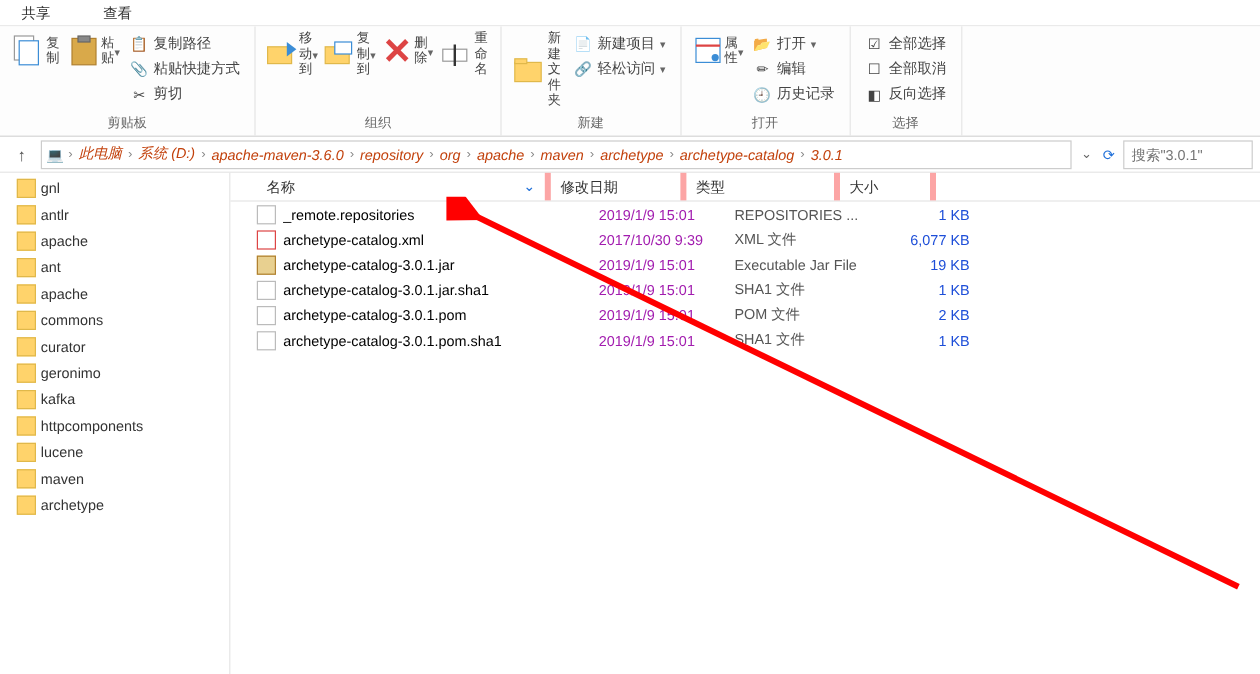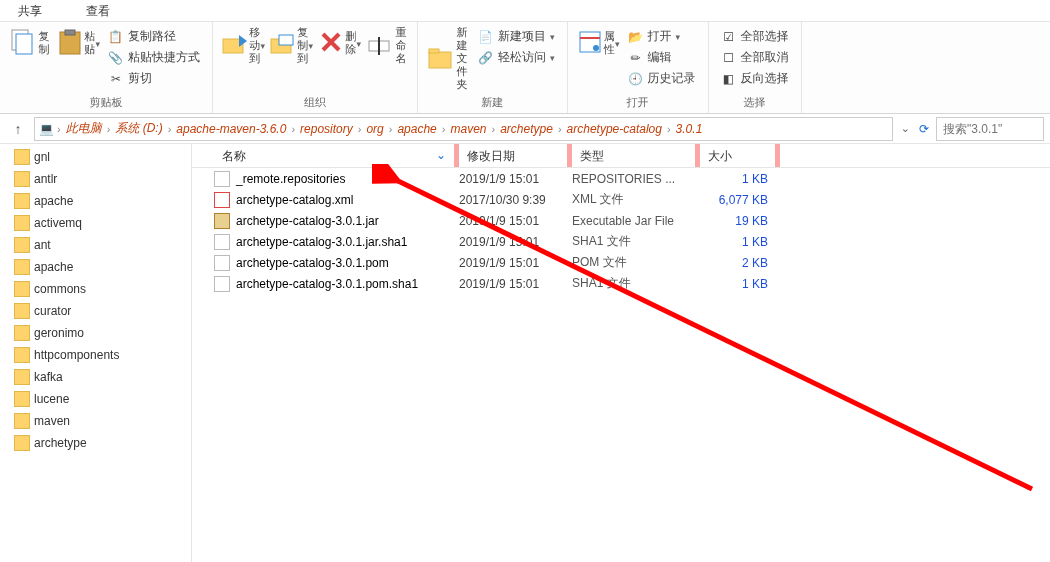--- a/index.html
+++ b/index.html
@@ -40,21 +40,21 @@
 .file-area { flex: 1; position: relative; }
 .col-headers { display: flex; height: 24px; border-bottom: 1px solid #e5e5e5; padding-left: 22px; }
 .col-headers .col { padding: 4px 8px; border-right: 5px solid #fca5a5; color: #333; position: relative; }
 .col-name { width: 245px; }
 .col-date { width: 113px; }
 .col-type { width: 128px; }
 .col-size { width: 80px; text-align: left; }
 
 .file-row { display: flex; align-items: center; height: 21px; padding-left: 22px; cursor: pointer; }
 .file-row .cell-name { width: 245px; display: flex; align-items: center; }
-.file-row .cell-date { width: 113px; color: #404040; }
+.file-row .cell-date { width: 113px; color: #a21caf; margin-left: 40px; }
 .file-row .cell-type { width: 128px; color: #555; }
 .file-row .cell-size { width: 80px; text-align: right; color: #1d4ed8; padding-right: 12px; }
 .file-row .ficon { width: 16px; height: 16px; margin-right: 6px; }
 
 .arrow-annotation { position: absolute; pointer-events: none; }
 </style>
 </head>
 <body>
 
 <div class="tabs">
@@ -268,49 +268,45 @@
       <div class="tree-item indent1">
         <span class="ticon"></span>
         <span>antlr</span>
       </div>
       <div class="tree-item indent1">
         <span class="ticon"></span>
         <span>apache</span>
       </div>
       <div class="tree-item indent1">
         <span class="ticon"></span>
-        <span>activemq</span>
-      </div>
-      <div class="tree-item indent1">
-        <span class="ticon"></span>
         <span>ant</span>
       </div>
       <div class="tree-item indent1">
         <span class="ticon"></span>
         <span>apache</span>
       </div>
       <div class="tree-item indent1">
         <span class="ticon"></span>
         <span>commons</span>
       </div>
       <div class="tree-item indent1">
         <span class="ticon"></span>
         <span>curator</span>
       </div>
       <div class="tree-item indent1">
         <span class="ticon"></span>
         <span>geronimo</span>
       </div>
       <div class="tree-item indent1">
         <span class="ticon"></span>
+        <span>kafka</span>
+      </div>
+      <div class="tree-item indent1">
+        <span class="ticon"></span>
         <span>httpcomponents</span>
-      </div>
-      <div class="tree-item indent1">
-        <span class="ticon"></span>
-        <span>kafka</span>
       </div>
       <div class="tree-item indent1">
         <span class="ticon"></span>
         <span>lucene</span>
       </div>
       <div class="tree-item indent1">
         <span class="ticon"></span>
         <span>maven</span>
       </div>
       <div class="tree-item indent1">

